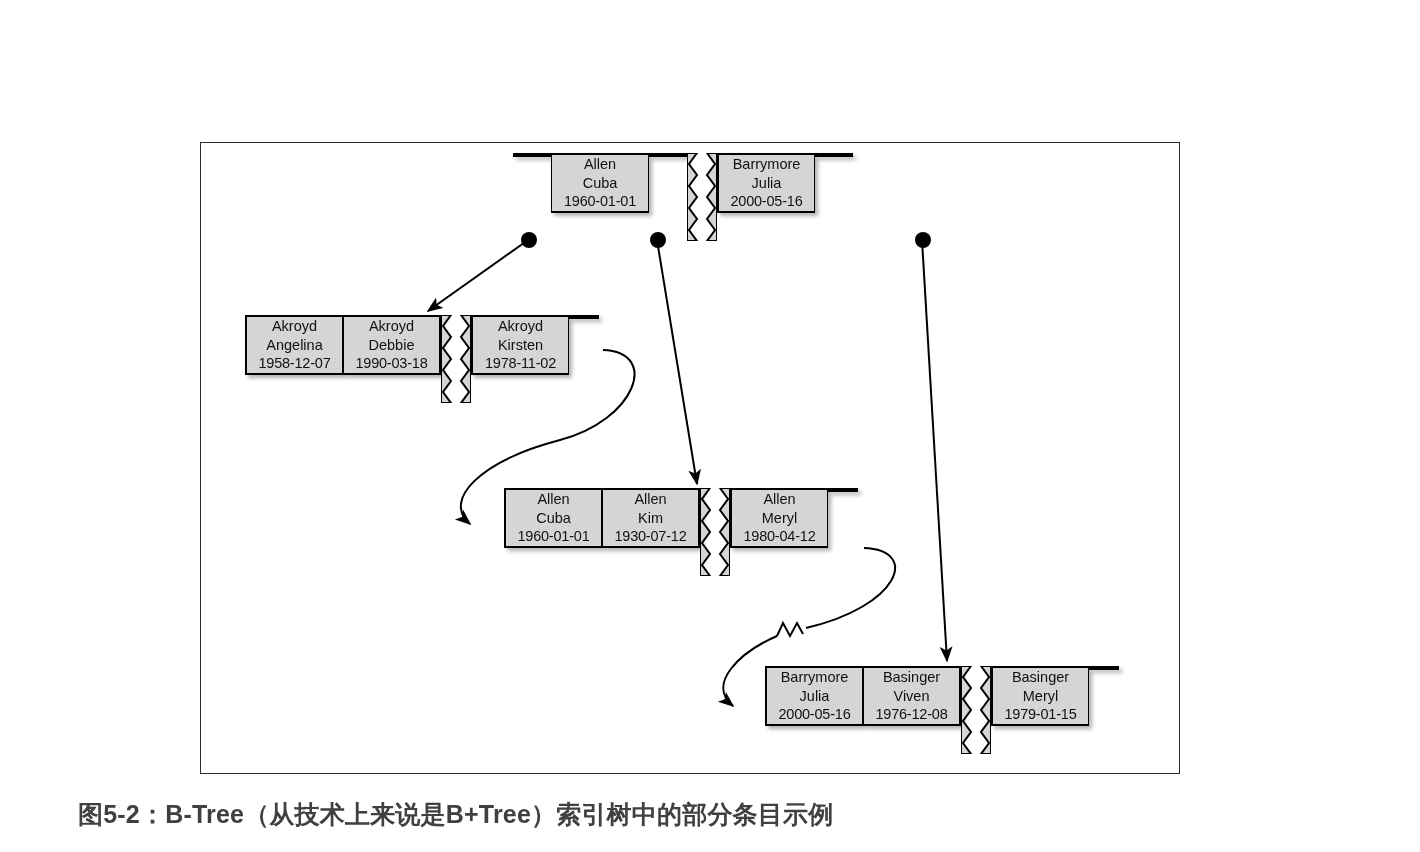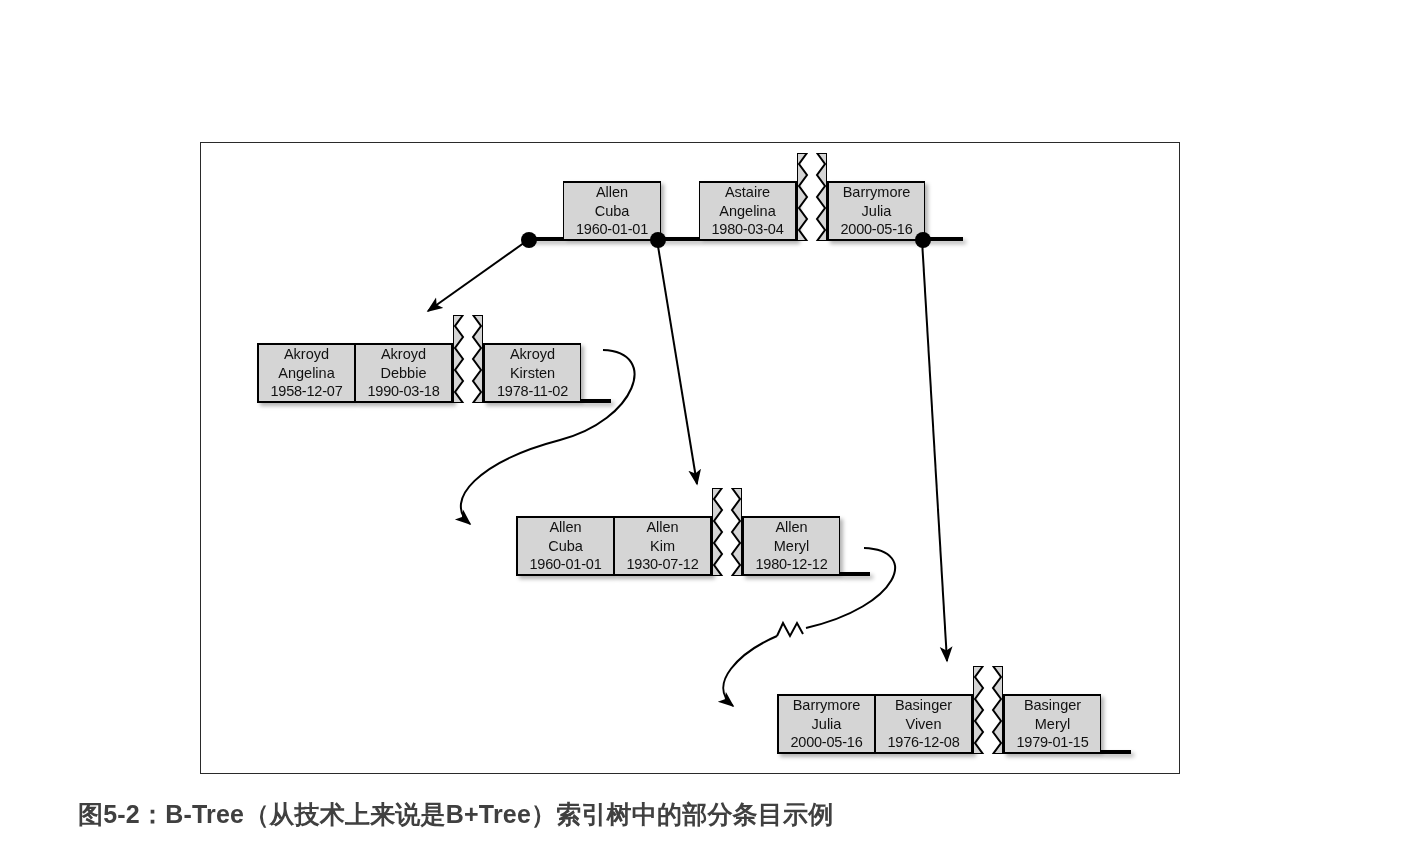--- a/index.html
+++ b/index.html
@@ -32,23 +32,22 @@
     top: 0;
     width: 1420px;
     height: 852px;
     pointer-events: none;
   }
 
   
   .node {
     position: absolute;
     display: flex;
-    align-items: flex-end;
+    align-items: flex-start;
     height: 88px;
-    margin-left: 12px;
   }
 
   .cell {
     position: relative;
     background: #d5d5d5;
     border: 2px solid #000000;
     box-sizing: border-box;
     display: flex;
     flex-direction: column;
     align-items: center;
@@ -141,25 +140,20 @@
   <div class="cell ptr joined-right"></div>
 
   <div class="cell joined-left joined-right">
     <span class="ln">Allen</span>
     <span class="ln">Cuba</span>
     <span class="ln date">1960-01-01</span>
   </div>
 
   <div class="cell ptr joined-left joined-right"></div>
 
-  <div class="cell joined-left">
-    <span class="ln">Astaire</span>
-    <span class="ln">Angelina</span>
-    <span class="ln date">1980-03-04</span>
-  </div>
 
   <div class="tear">
     <svg viewBox="0 0 30 88" xmlns="http://www.w3.org/2000/svg">
       <path d="M10,0 L10,0 L2,11 L10,22 L2,33 L10,44 L2,55 L10,66 L2,77 L10,88 L0,88 L0,0 Z" fill="#d5d5d5" stroke="#000000" stroke-width="2"></path>
       <path d="M20,0 L28,11 L20,22 L28,33 L20,44 L28,55 L20,66 L28,77 L20,88 L30,88 L30,0 Z" fill="#d5d5d5" stroke="#000000" stroke-width="2"></path>
     </svg>
   </div>
 
   <div class="cell joined-right">
     <span class="ln">Barrymore</span>
@@ -221,21 +215,21 @@
   <div class="tear">
     <svg viewBox="0 0 30 88" xmlns="http://www.w3.org/2000/svg">
       <path d="M10,0 L2,11 L10,22 L2,33 L10,44 L2,55 L10,66 L2,77 L10,88 L0,88 L0,0 Z" fill="#d5d5d5" stroke="#000000" stroke-width="2"></path>
       <path d="M20,0 L28,11 L20,22 L28,33 L20,44 L28,55 L20,66 L28,77 L20,88 L30,88 L30,0 Z" fill="#d5d5d5" stroke="#000000" stroke-width="2"></path>
     </svg>
   </div>
 
   <div class="cell joined-right">
     <span class="ln">Allen</span>
     <span class="ln">Meryl</span>
-    <span class="ln date">1980-12-12</span>
+    <span class="ln date">1980-04-12</span>
   </div>
 
   <div class="cell nextptr joined-left"></div>
 </div>
 
 <div class="node" id="node-leaf-barrymore" style="left:765px; top:666px;">
 
   <div class="cell joined-right">
     <span class="ln">Barrymore</span>
     <span class="ln">Julia</span>

